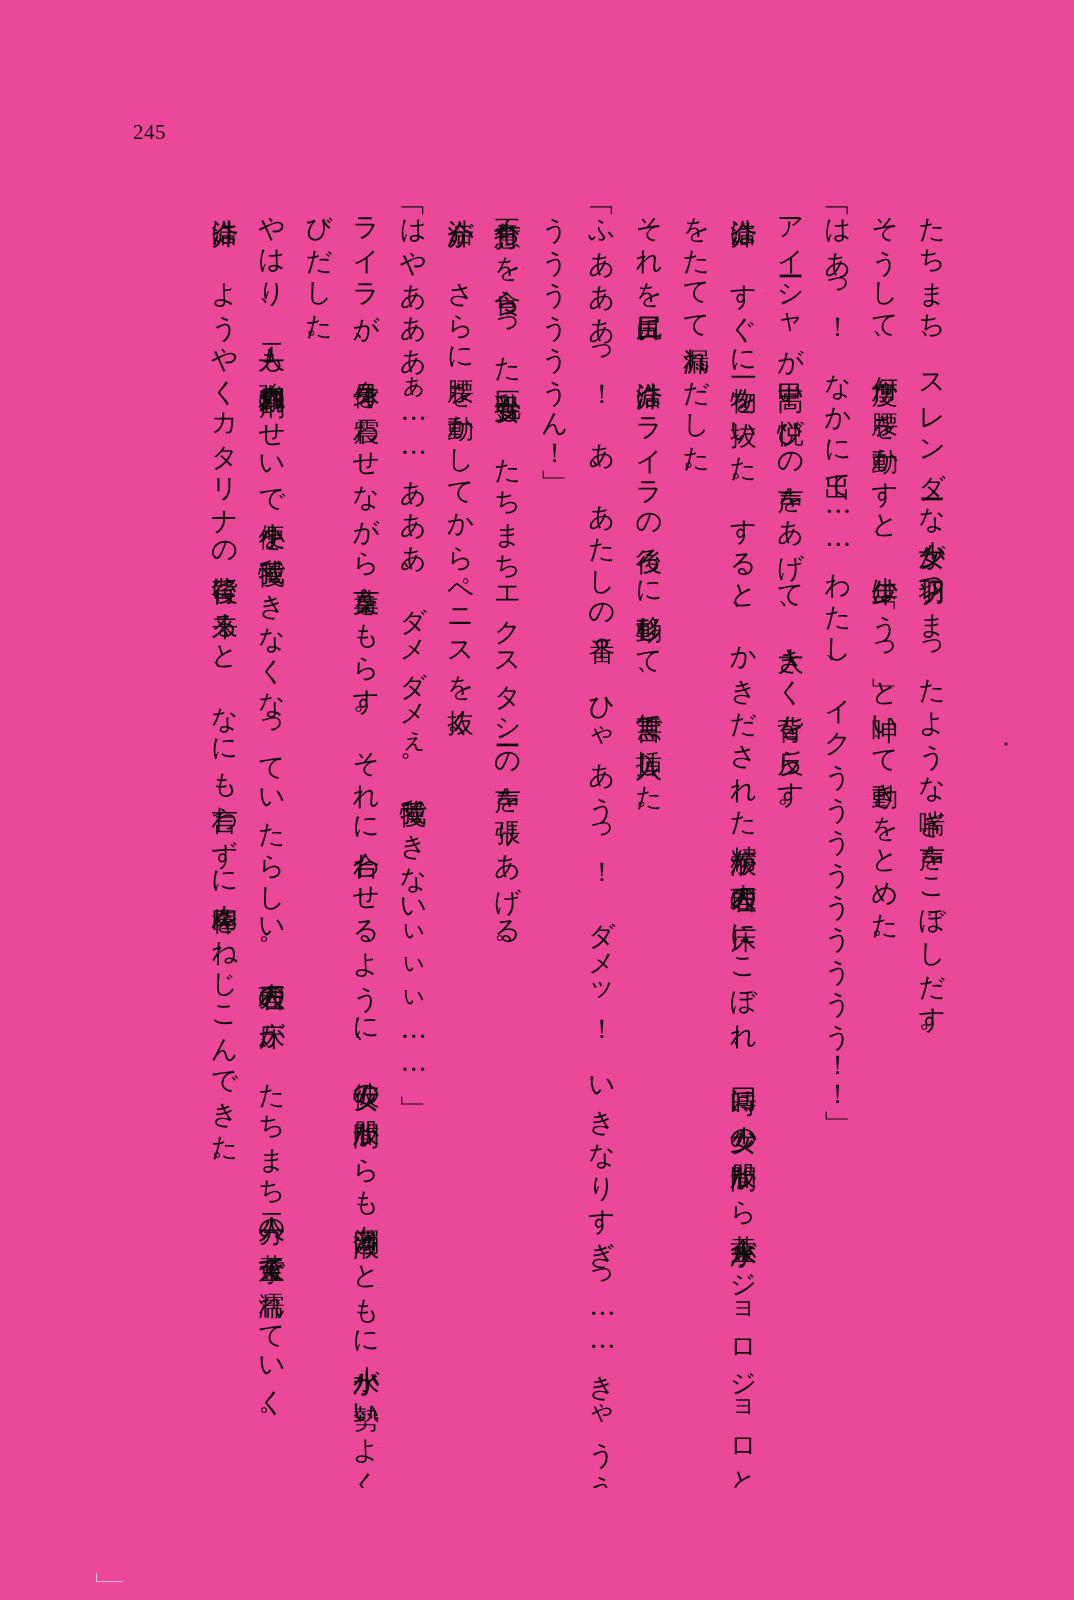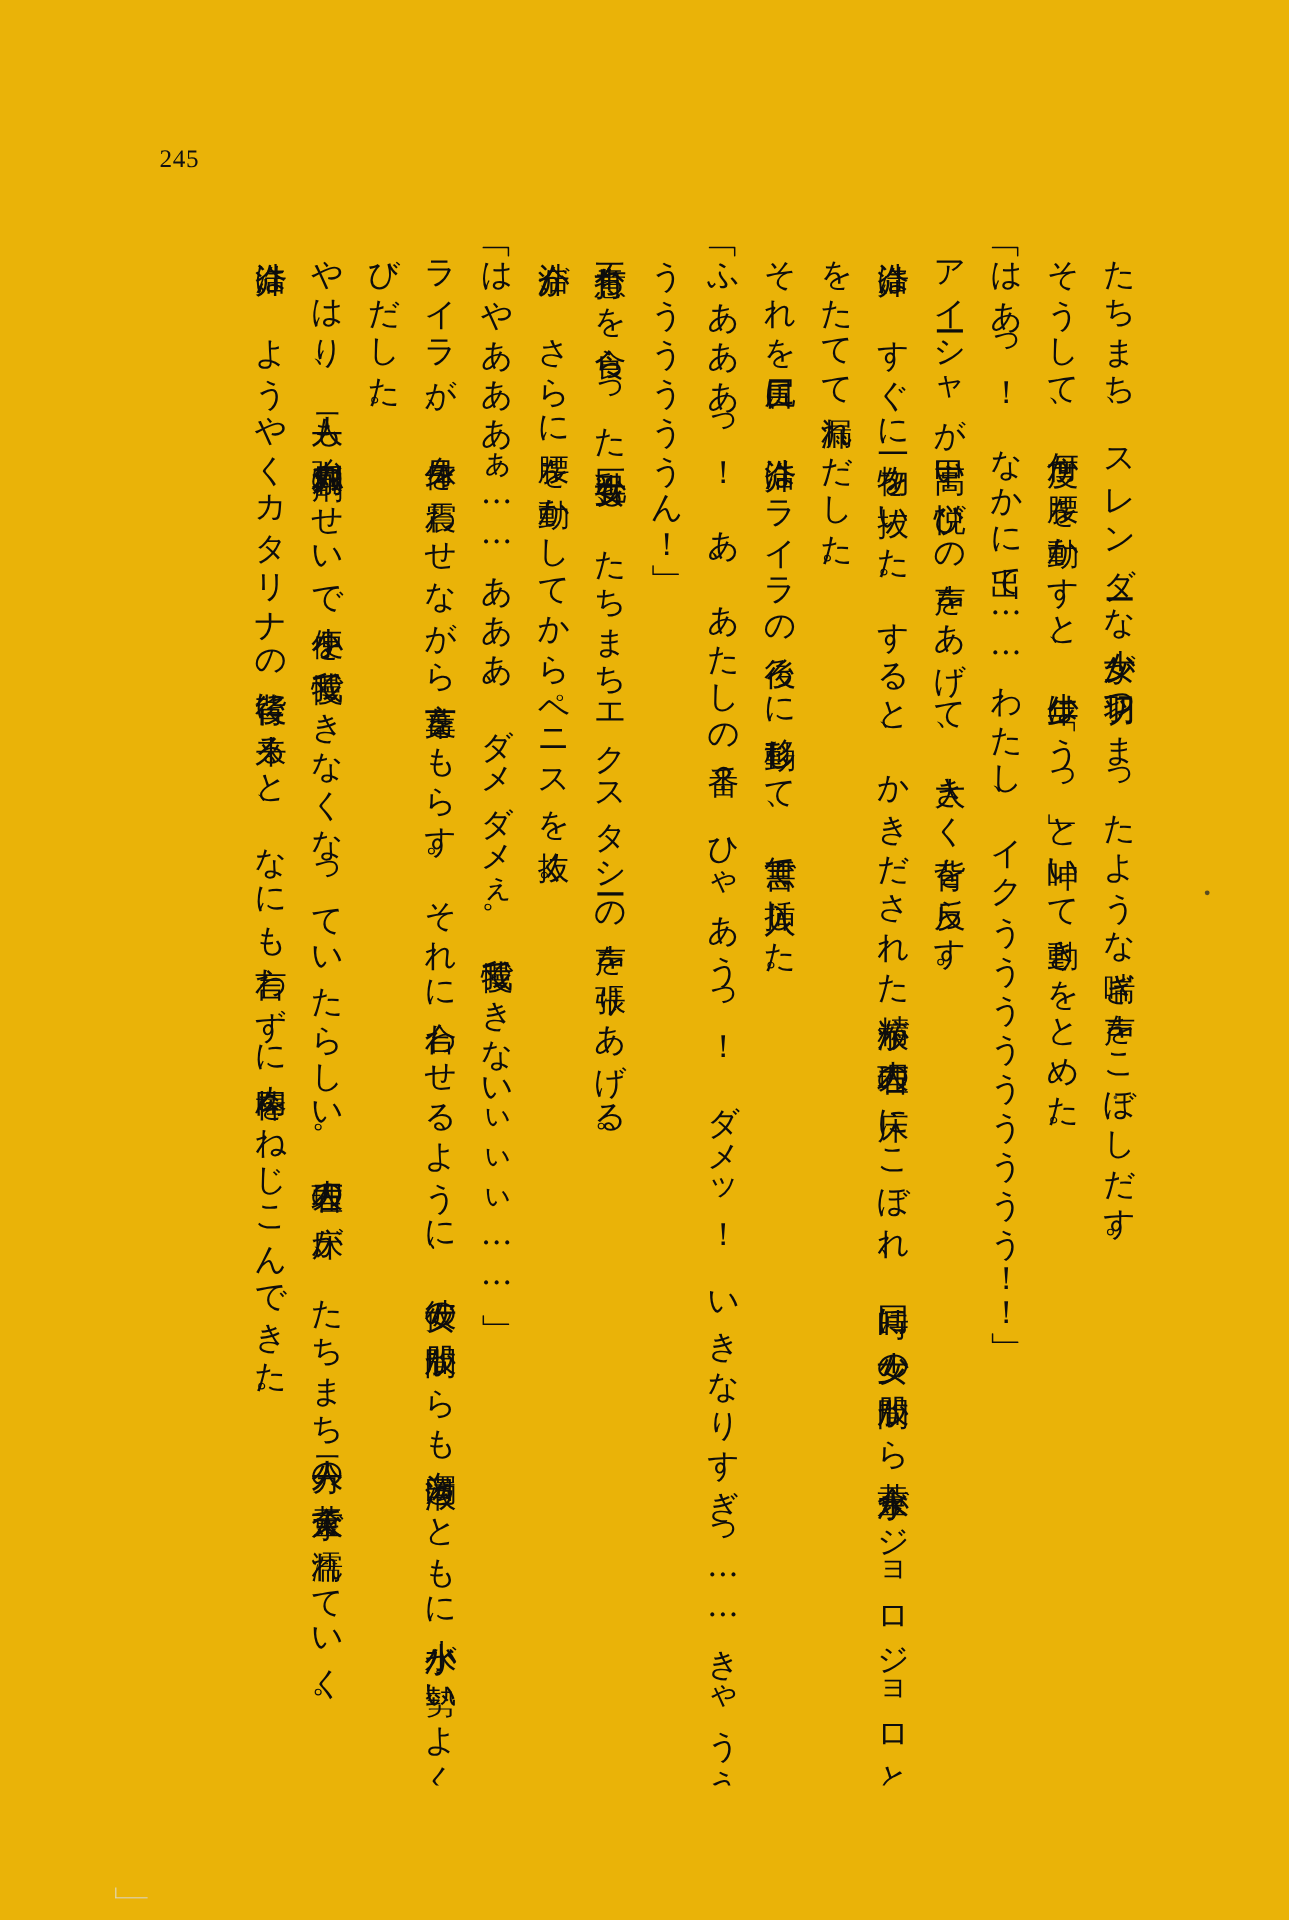--- a/index.html
+++ b/index.html
@@ -7,21 +7,21 @@
     padding: 0;
     background: #ffffff;
   }
   body {
     font-family: "Liberation Serif", "DejaVu Serif", serif;
   }
   .page {
     position: relative;
     width: 1074px;
     height: 1600px;
-    background: #eab308;
+    background: #ec4899;
     overflow: hidden;
   }
   .page-number {
     position: absolute;
     top: 120px;
     left: 133px;
     font-size: 21px;
     color: #111111;
     letter-spacing: 0.5px;
     font-family: "Liberation Serif", "DejaVu Serif", serif;

